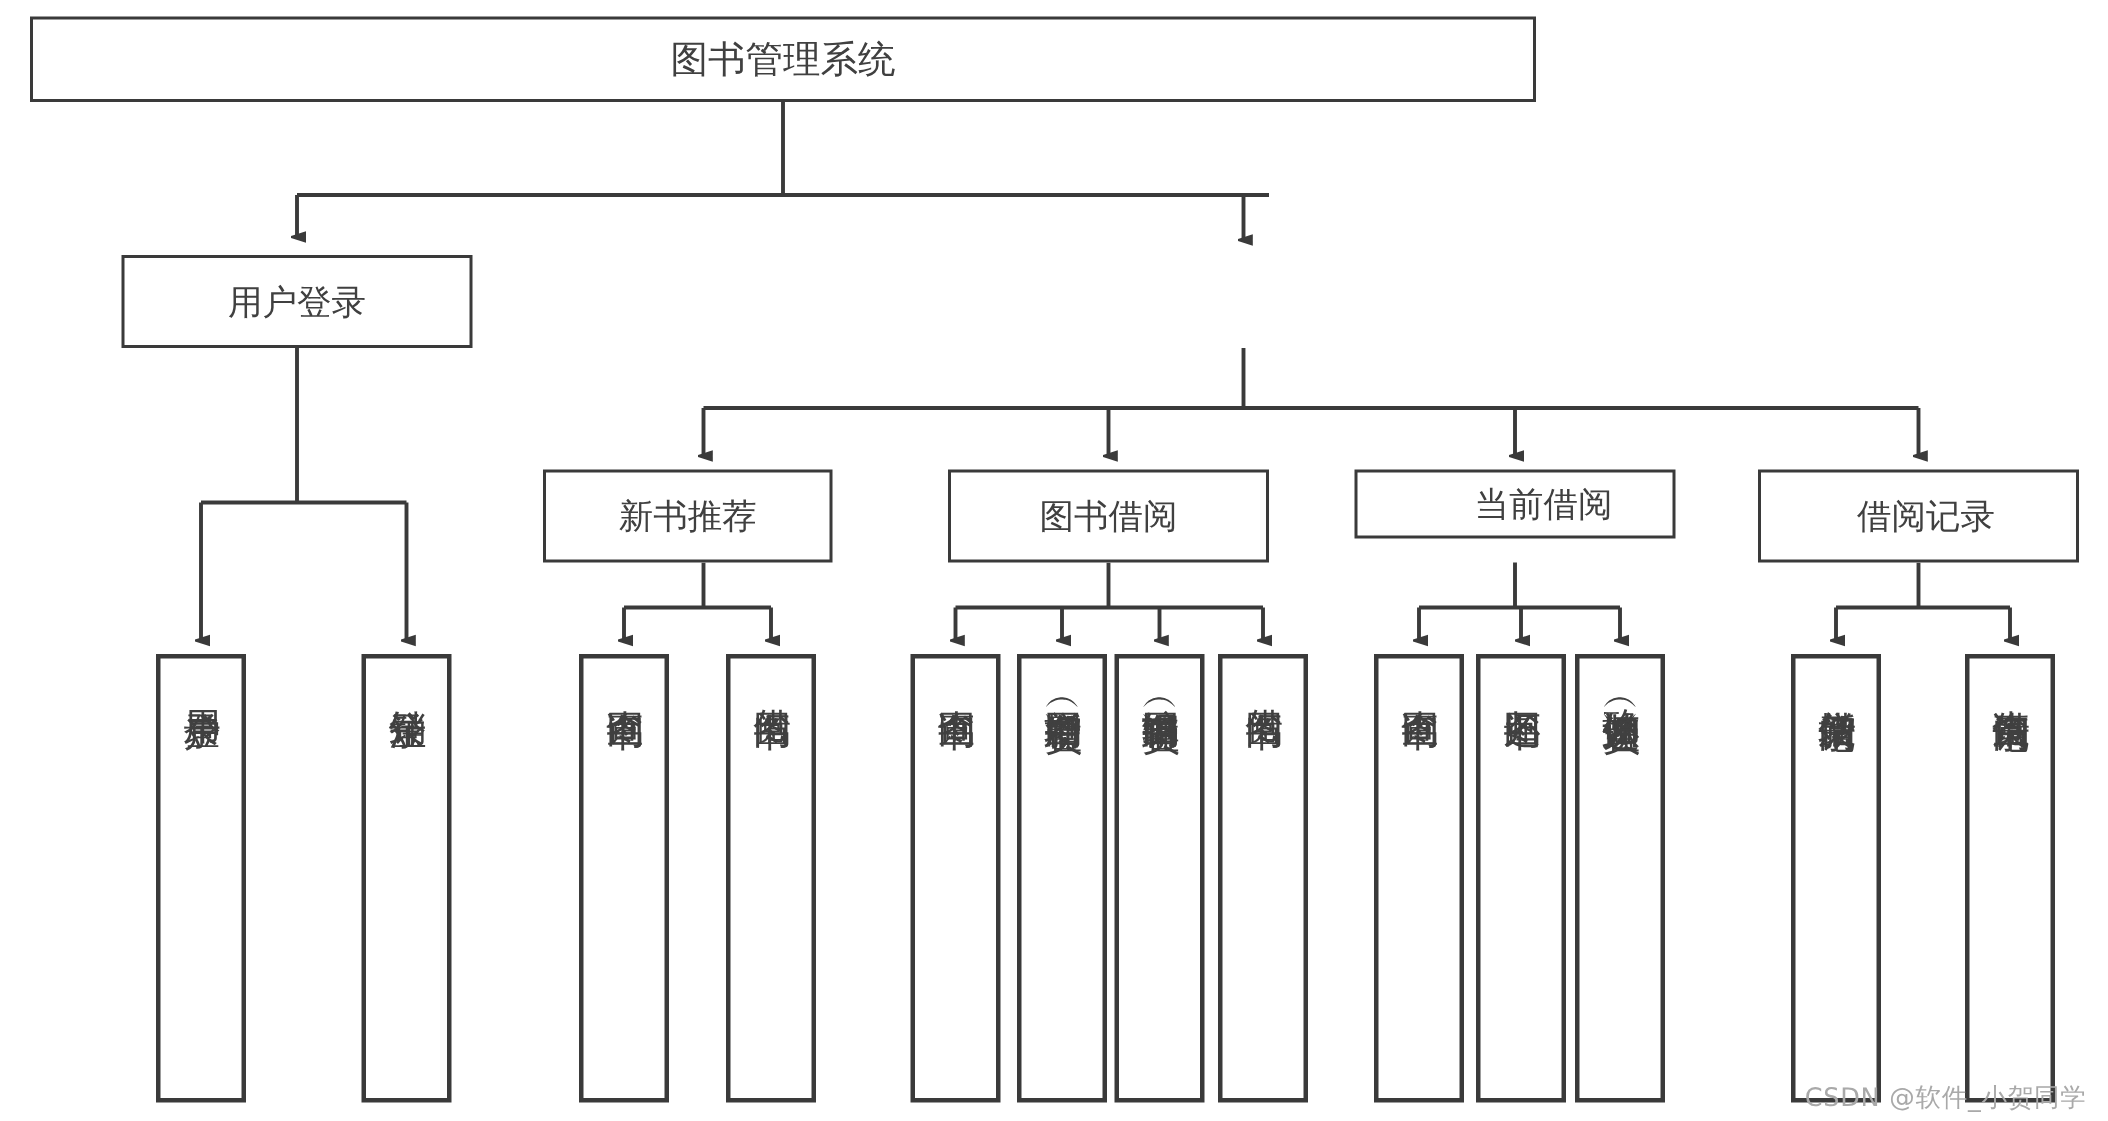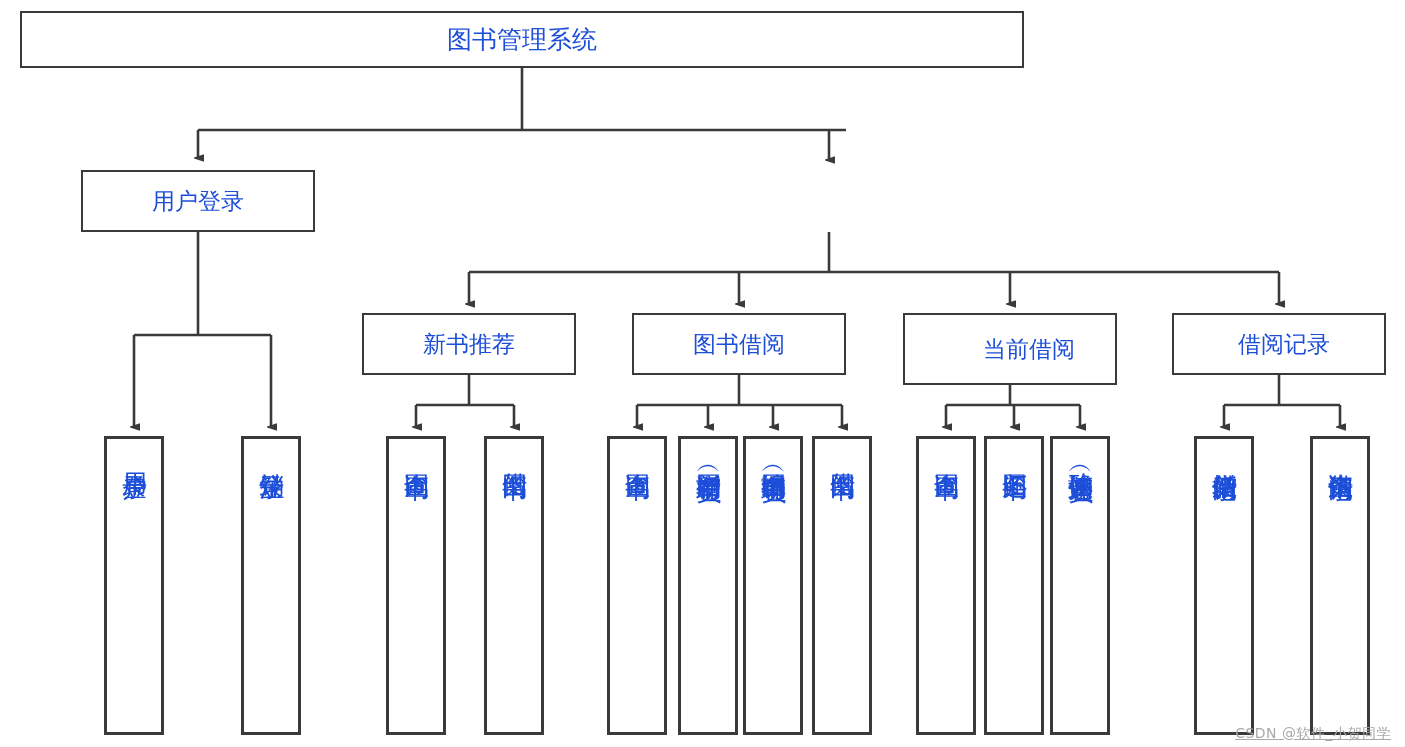--- a/index.html
+++ b/index.html
@@ -17,21 +17,21 @@
     pointer-events:none;
   }
   .node{
     position:absolute;
     box-sizing:border-box;
     background:#ffffff;
     border:2.5px solid #3a3a3a;
     display:flex;
     align-items:center;
     justify-content:center;
-    color:#1d4ed8;
+    color:#404040;
   }
   .node.level0{ font-size:25px; }
   .node.level1{ font-size:23px; }
   .node.level2{ font-size:23px; }
   .node.leaf{
     border-width:3px;
     font-size:25px;
     align-items:flex-start;
     justify-content:center;
     padding-top:14px;
@@ -42,26 +42,25 @@
     line-height:1.06;
     letter-spacing:1px;
     white-space:nowrap;
     display:block;
   }
   .htext{ white-space:nowrap; }
   #watermark{
     position:absolute;
     right:14px;
     bottom:4px;
-    font-size:14px;
+    font-size:17px;
     color:#a9a9a9;
     letter-spacing:0.5px;
     white-space:nowrap;
     user-select:none;
-    text-decoration:underline;
   }
 </style>
 </head>
 <body>
 
 <div id="canvas">
 
   <svg class="wires" viewBox="0 0 1405 747" xmlns="http://www.w3.org/2000/svg">
     <defs>
       <marker id="arrow" markerWidth="10" markerHeight="10" refX="4.2" refY="6.2" orient="auto" markerUnits="userSpaceOnUse">
@@ -113,27 +112,27 @@
   </svg>
 
   <div class="node level0" style="left:20px;top:11px;width:1004px;height:57px;">
     <span class="htext">图书管理系统</span>
   </div>
 
   <div class="node level1" style="left:81px;top:170px;width:234px;height:62px;">
     <span class="htext">用户登录</span>
   </div>
 
-  <div class="node level2" style="left:362px;top:313px;width:214px;height:62px;">
+  <div class="node level2" style="left:362px;top:313px;width:193px;height:62px;">
     <span class="htext">新书推荐</span>
   </div>
   <div class="node level2" style="left:632px;top:313px;width:214px;height:62px;">
     <span class="htext">图书借阅</span>
   </div>
-  <div class="node level2" style="left:903px;top:313px;width:214px;height:72px;padding-left:38px;">
+  <div class="node level2" style="left:903px;top:313px;width:214px;height:46px;padding-left:38px;">
     <span class="htext">当前借阅</span>
   </div>
   <div class="node level2" style="left:1172px;top:313px;width:214px;height:62px;padding-left:10px;">
     <span class="htext">借阅记录</span>
   </div>
 
   <div class="node leaf" style="left:104px;top:436px;width:60px;height:299px;">
     <span class="vtext">用户登录</span>
   </div>
   <div class="node leaf" style="left:241px;top:436px;width:60px;height:299px;">

